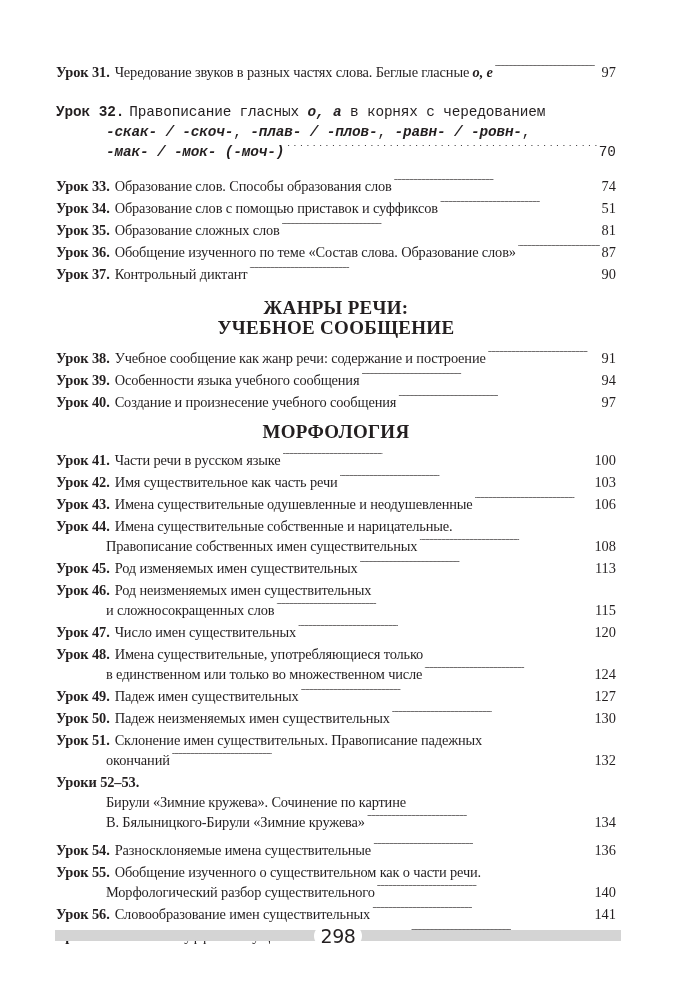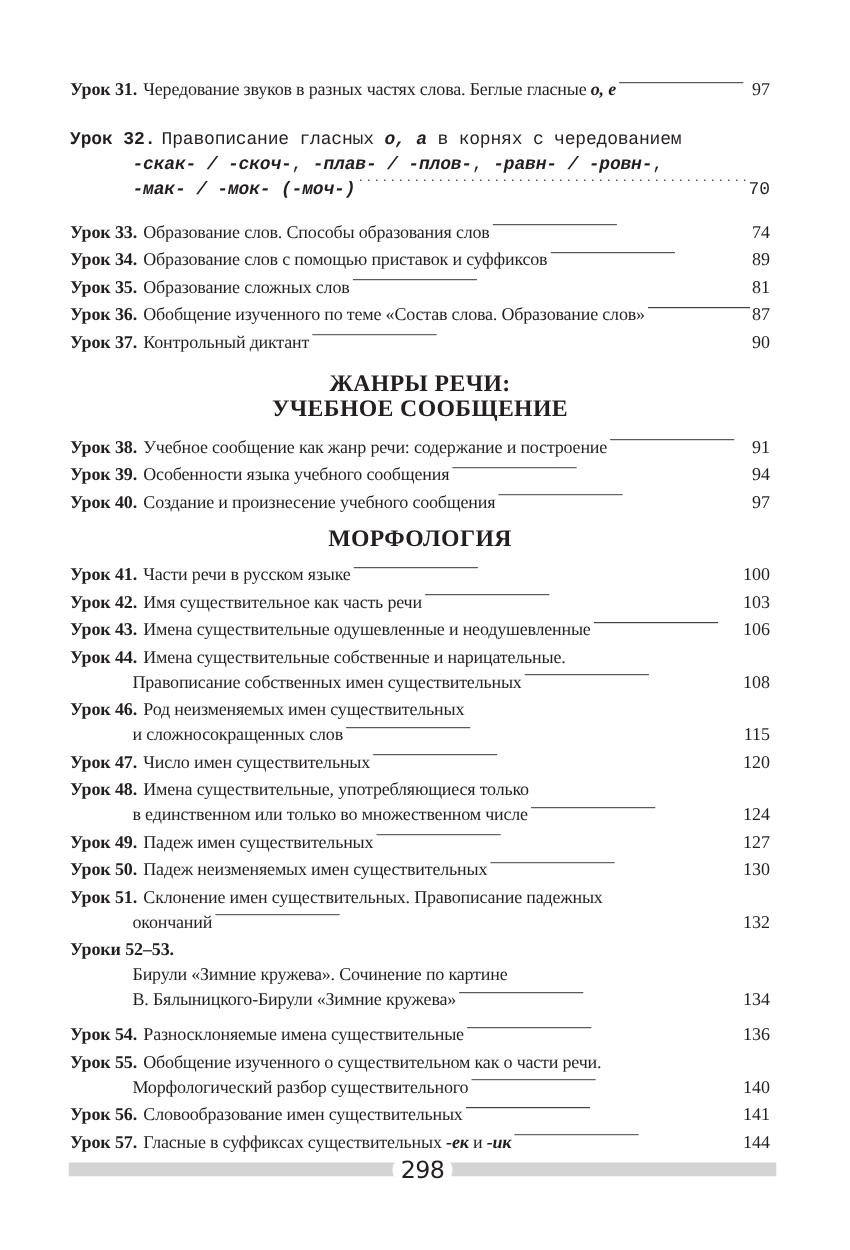--- a/index.html
+++ b/index.html
@@ -74,21 +74,21 @@
         <span class="txt">Образование слов. Способы образования слов</span>
         <span class="dots"></span>
         <span class="pg">74</span>
       </div>
   </div>
   <div class="entry">
     <div class="line">
         <span class="lbl">Урок 34.</span>
         <span class="txt">Образование слов с помощью приставок и суффиксов</span>
         <span class="dots"></span>
-        <span class="pg">89</span>
+        <span class="pg">51</span>
       </div>
   </div>
   <div class="entry">
     <div class="line">
         <span class="lbl">Урок 35.</span>
         <span class="txt">Образование сложных слов</span>
         <span class="dots"></span>
         <span class="pg">81</span>
       </div>
   </div>
@@ -171,20 +171,28 @@
         <span class="txt">Имена существительные собственные и нарицательные.</span>
       </div>
     <div class="line cont">
         <span class="txt">Правописание собственных имен существительных</span>
         <span class="dots"></span>
         <span class="pg">108</span>
       </div>
   </div>
   <div class="entry">
     <div class="line">
+        <span class="lbl">Урок 45.</span>
+        <span class="txt">Род изменяемых имен существительных</span>
+        <span class="dots"></span>
+        <span class="pg">113</span>
+      </div>
+  </div>
+  <div class="entry">
+    <div class="line">
         <span class="lbl">Урок 46.</span>
         <span class="txt">Род неизменяемых имен существительных</span>
       </div>
     <div class="line cont">
         <span class="txt">и сложносокращенных слов</span>
         <span class="dots"></span>
         <span class="pg">115</span>
       </div>
   </div>
   <div class="entry">

